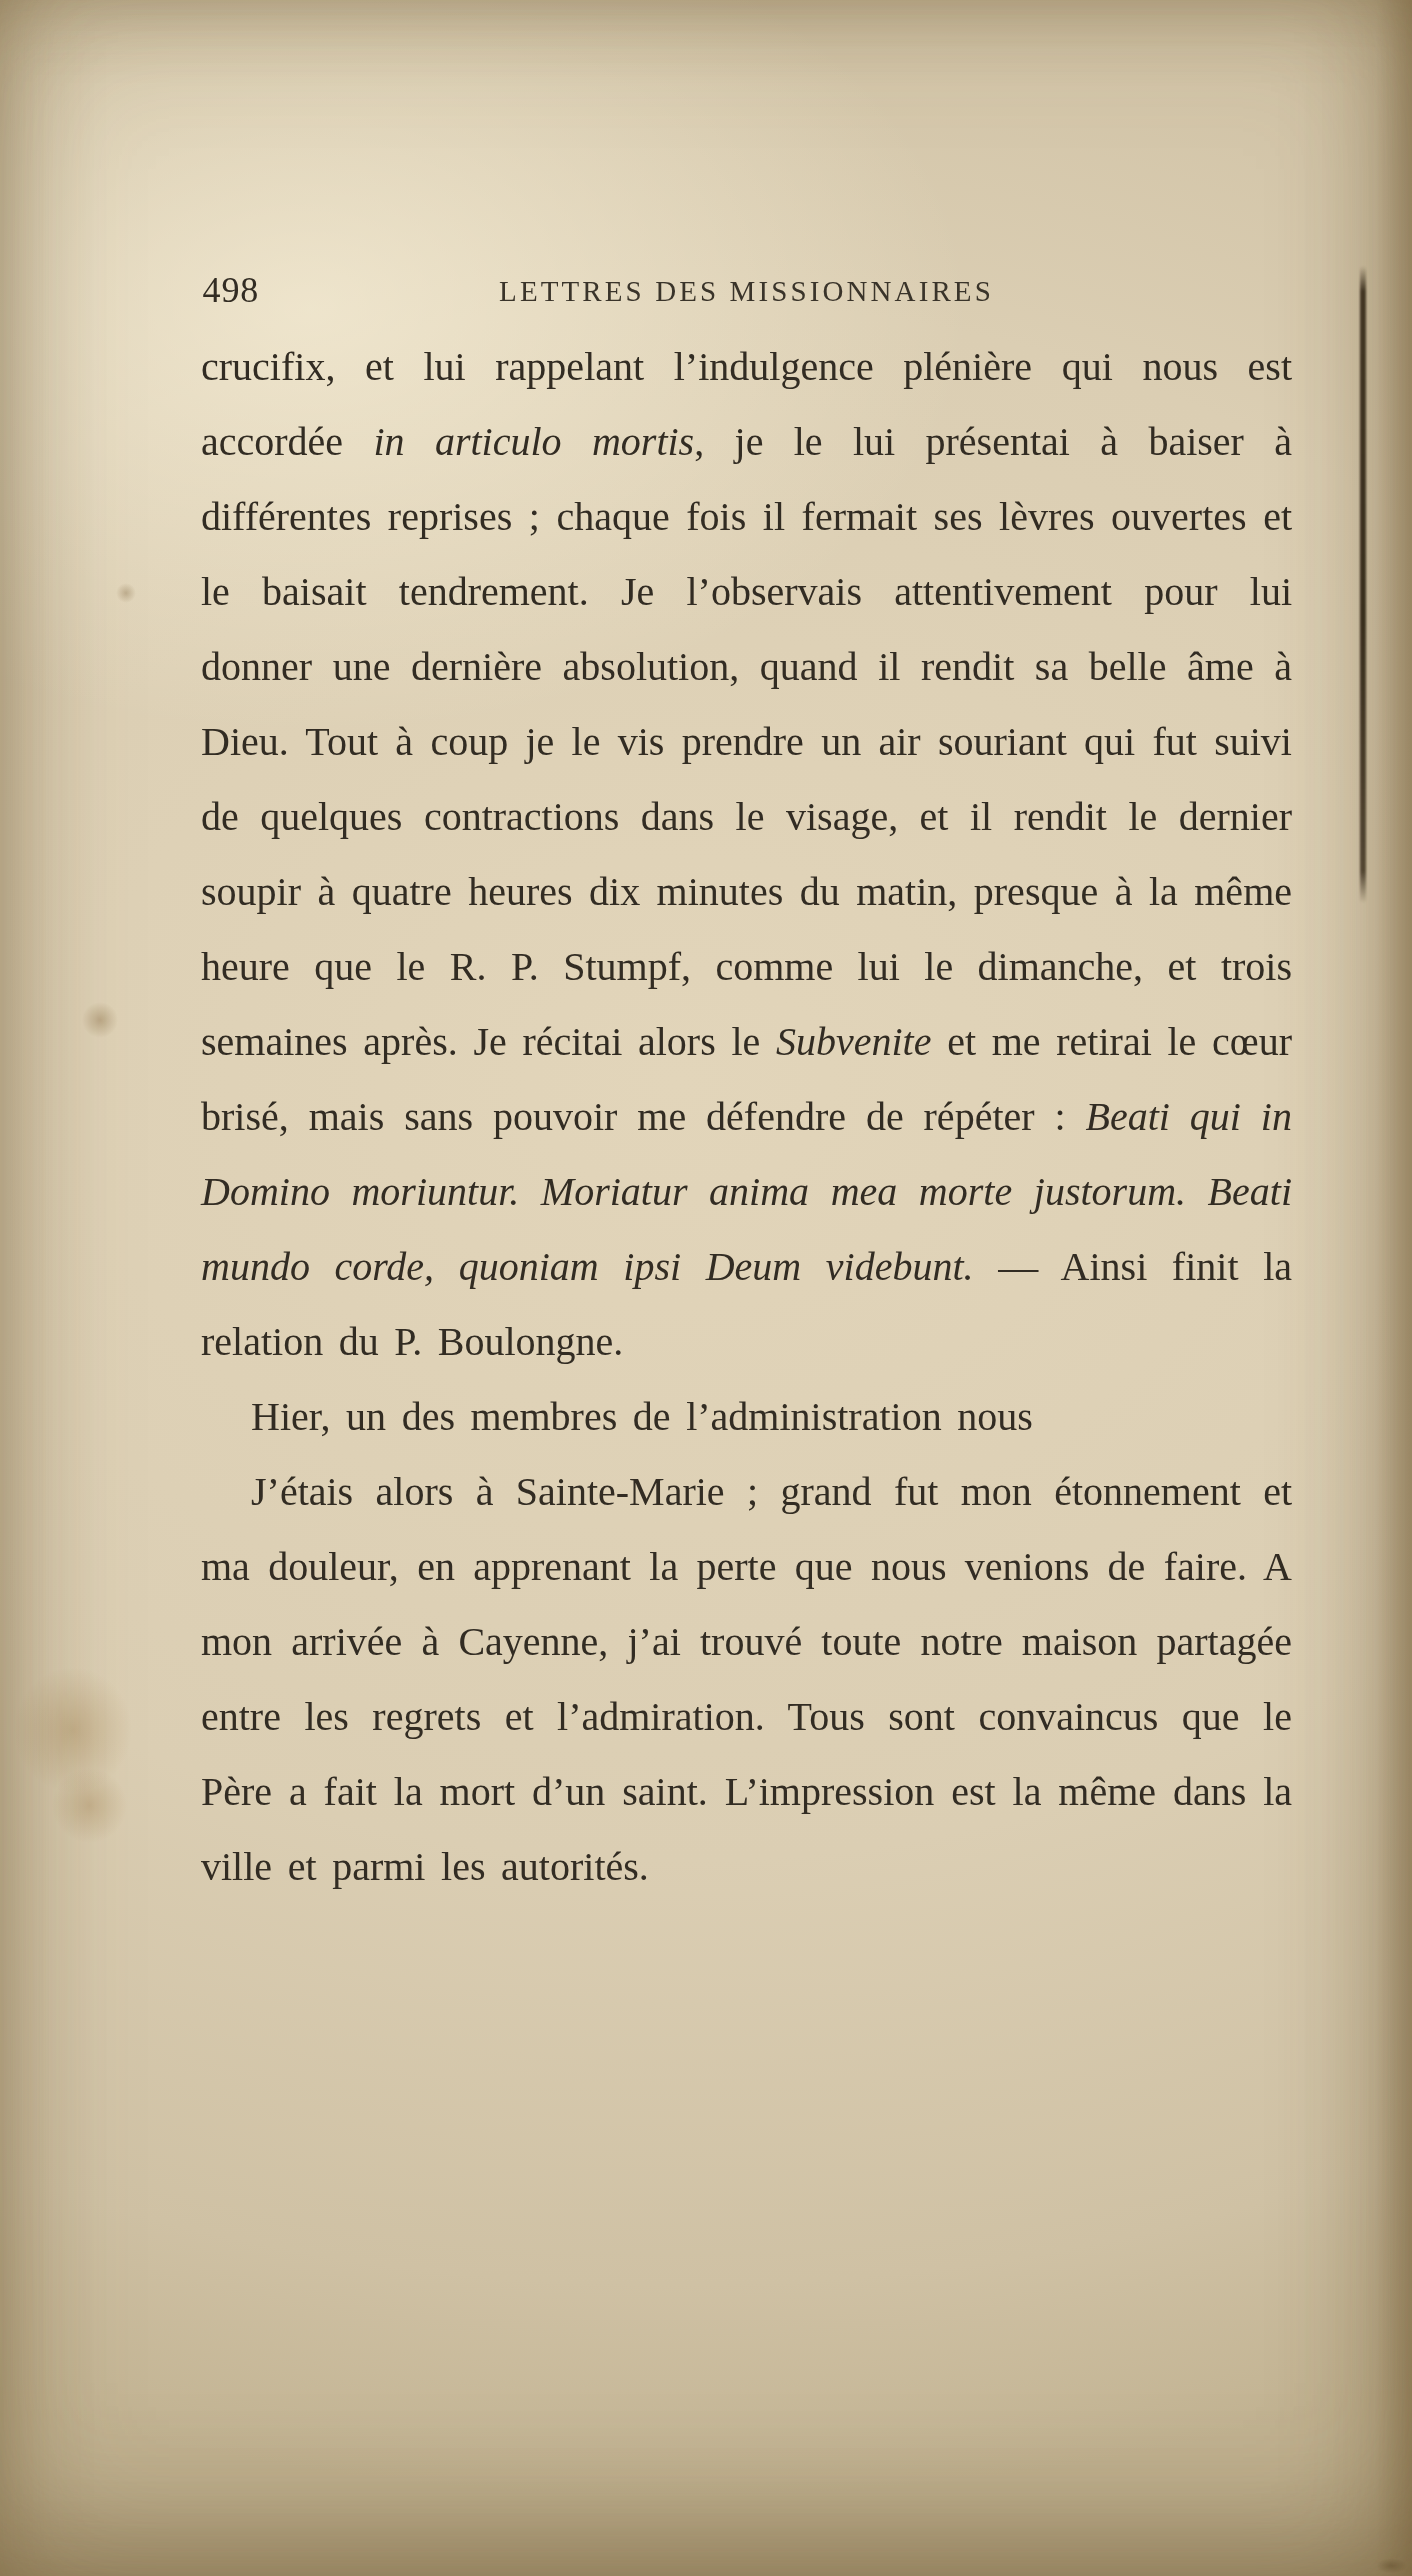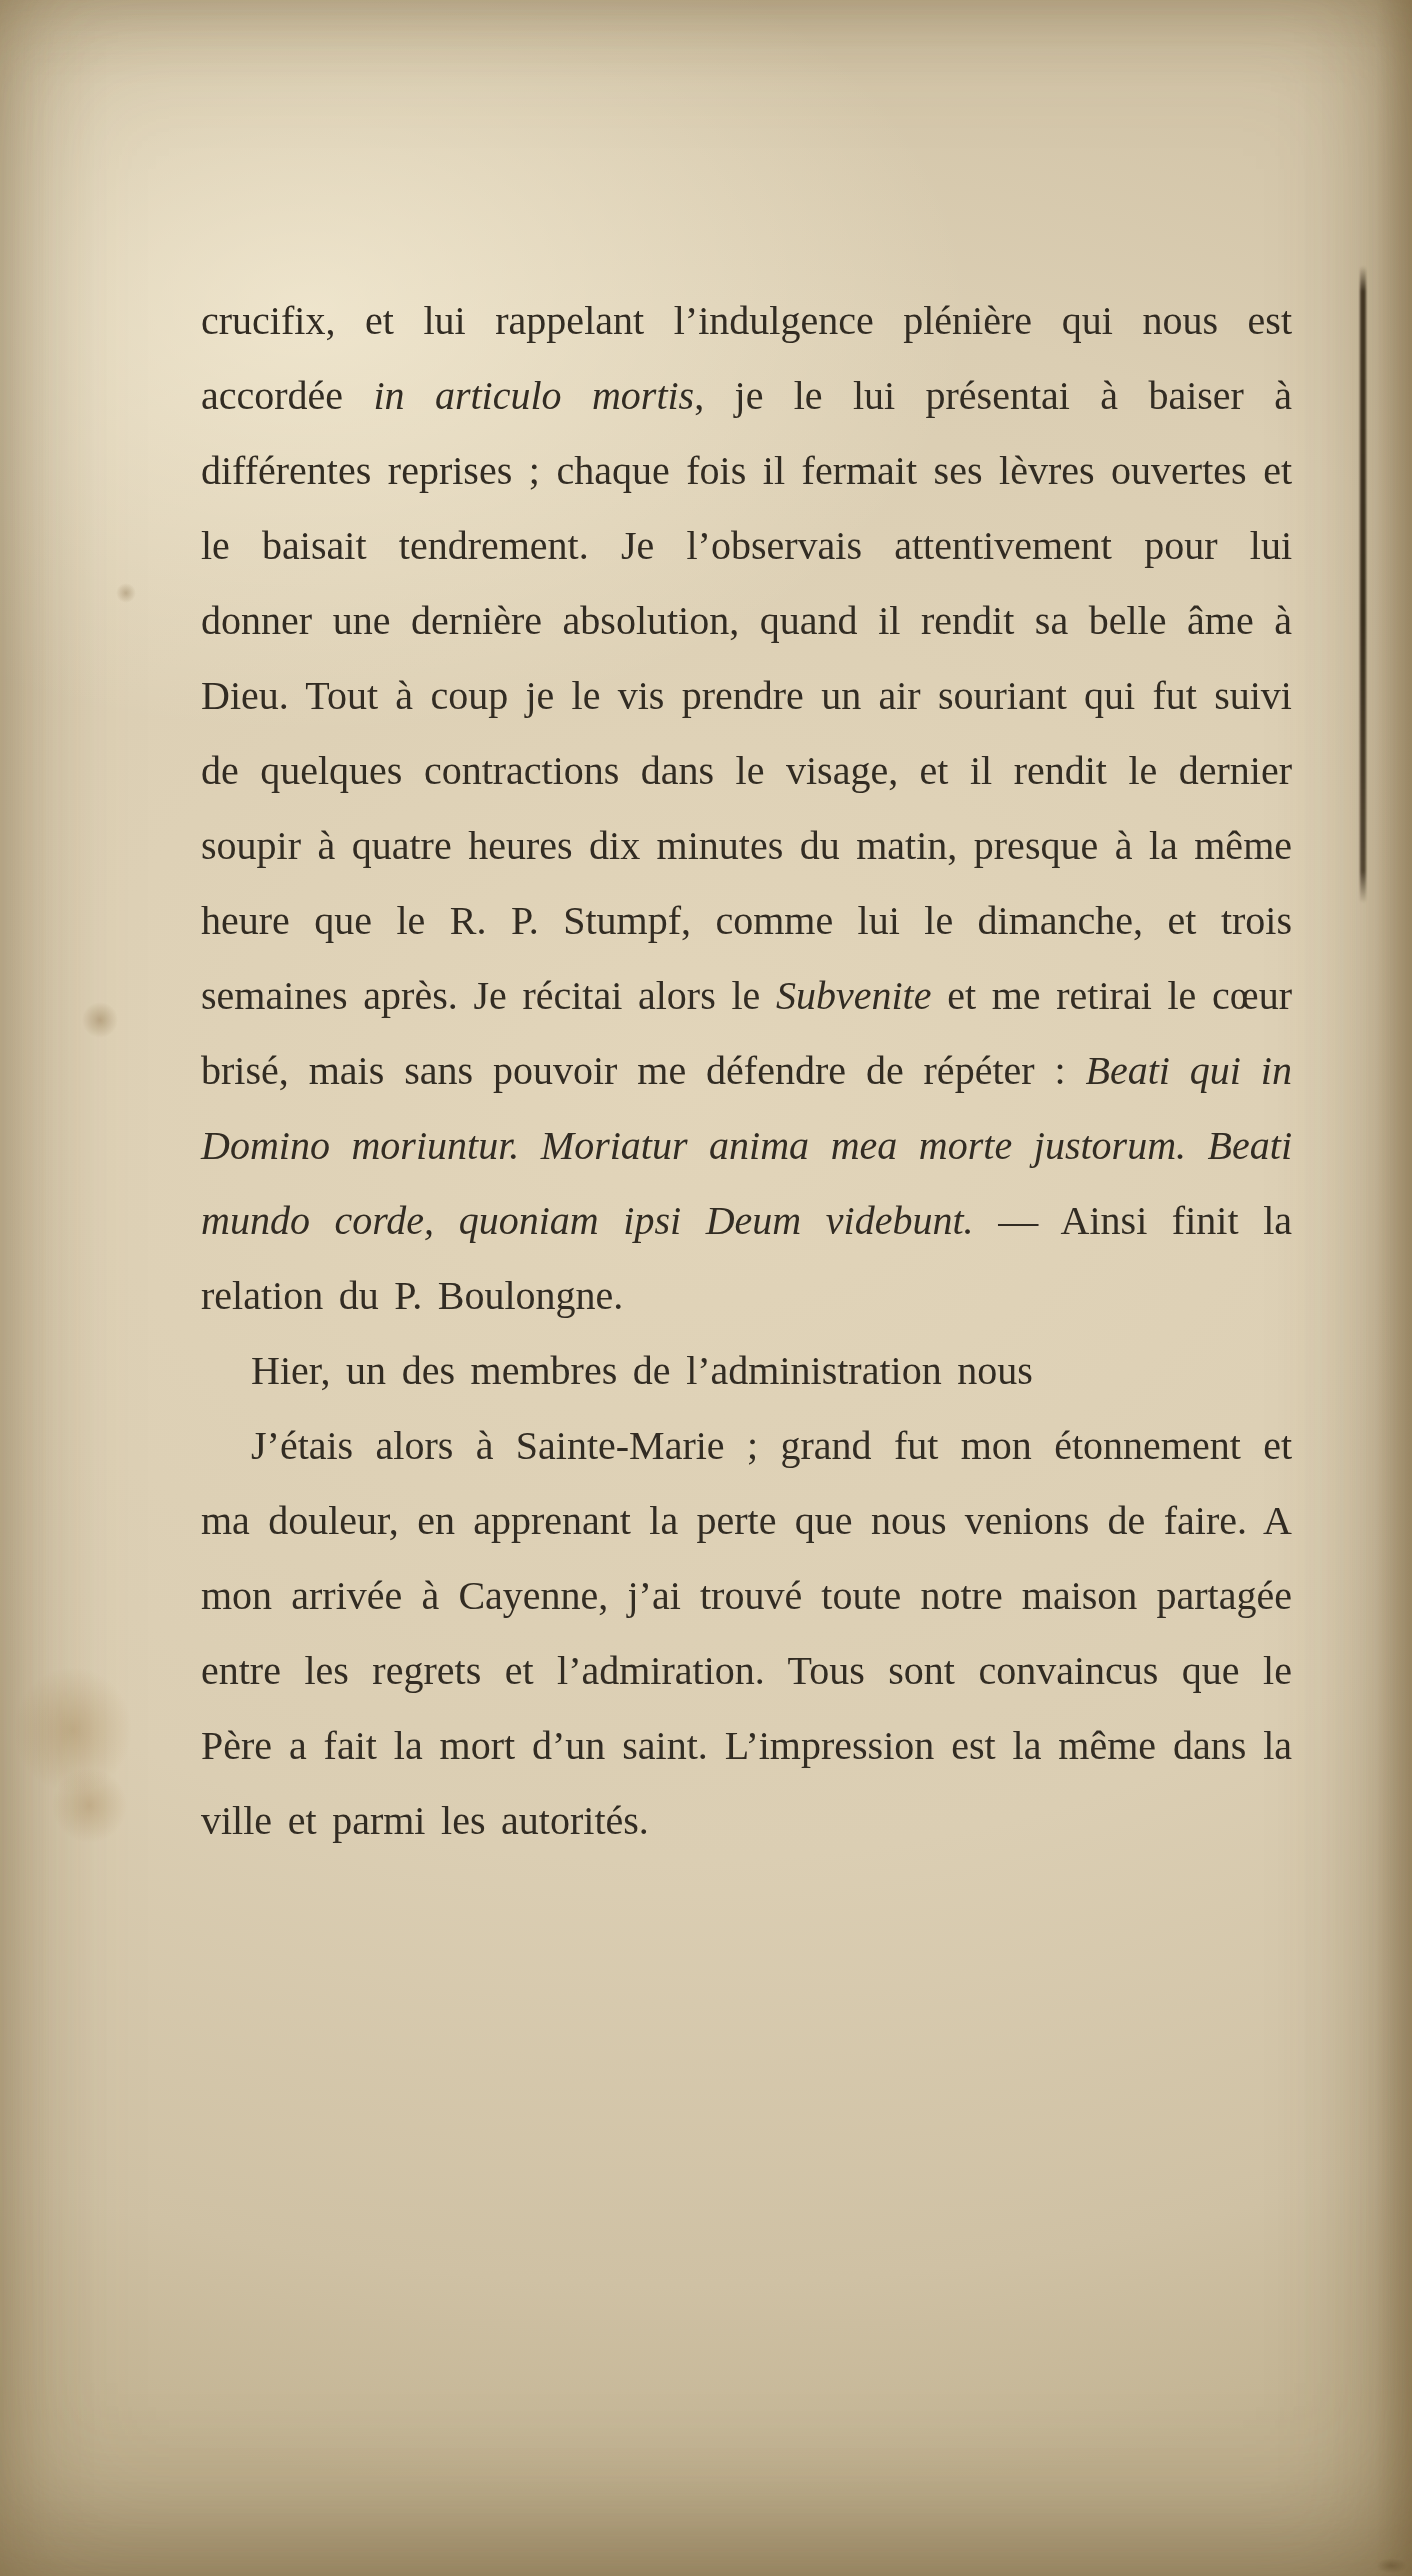--- a/index.html
+++ b/index.html
@@ -128,20 +128,24 @@
     font-style: italic;
   }
 </style>
 </head>
 <body>
 
 <div class="page">
 
   <div class="content">
 
+    <div class="header">
+      <span class="page-number">498</span>
+      <span class="running-title">LETTRES DES MISSIONNAIRES</span>
+    </div>
 
     <div class="body-text">
       <p class="para"><span>crucifix, et lui rappelant l’indulgence plénière qui nous est accordée </span><span class="italic">in articulo mortis</span><span>, je le lui présentai à baiser à différentes reprises ; chaque fois il fermait ses lèvres ouvertes et le baisait tendrement. Je l’observais attentivement pour lui donner une dernière absolution, quand il rendit sa belle âme à Dieu. Tout à coup je le vis prendre un air souriant qui fut suivi de quelques contractions dans le visage, et il rendit le dernier soupir à quatre heures dix minutes du matin, presque à la même heure que le R. P. Stumpf, comme lui le dimanche, et trois semaines après. Je récitai alors le </span><span class="italic">Subvenite</span><span> et me retirai le cœur brisé, mais sans pouvoir me défendre de répéter : </span><span class="italic">Beati qui in Domino moriuntur. Moriatur anima mea morte justorum. Beati mundo corde, quoniam ipsi Deum videbunt.</span><span> — Ainsi finit la relation du P. Boulongne.</span></p>
       <p class="para indent"><span>Hier, un des membres de l’administration nous</span></p>
       <p class="para indent"><span>J’étais alors à Sainte-Marie ; grand fut mon étonnement et ma douleur, en apprenant la perte que nous venions de faire. A mon arrivée à Cayenne, j’ai trouvé toute notre maison partagée entre les regrets et l’admiration. Tous sont convaincus que le Père a fait la mort d’un saint. L’impression est la même dans la ville et parmi les autorités.</span></p>
     </div>
 
   </div>
 
   <div class="stain stain-a"></div>

